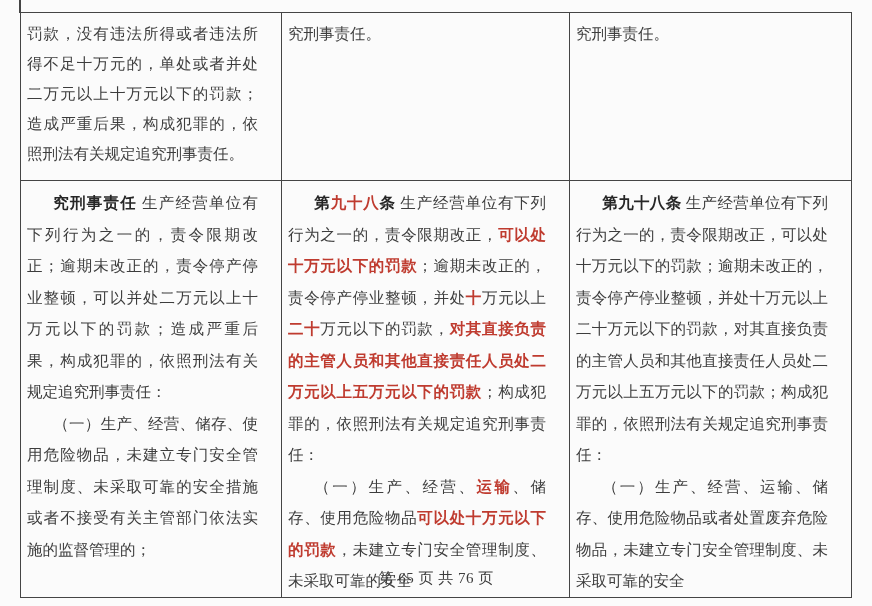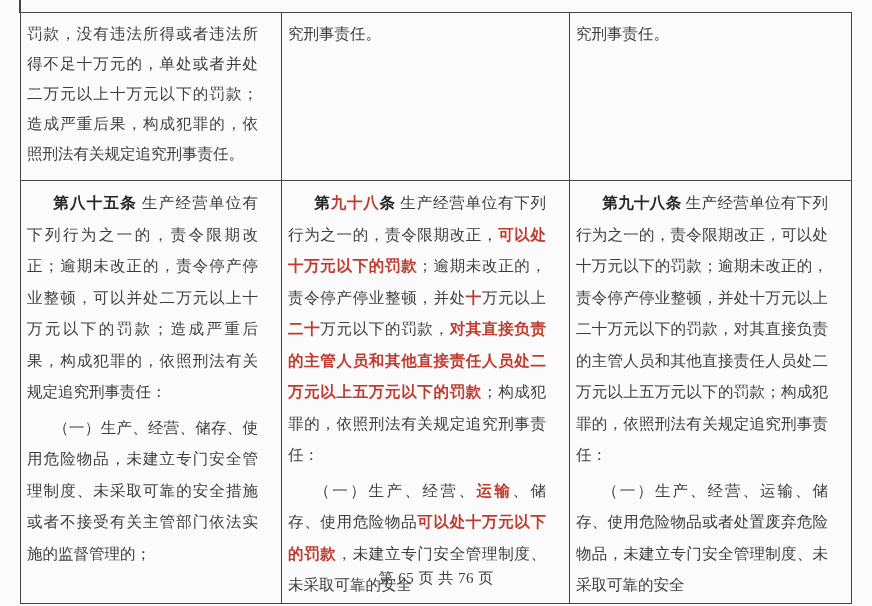--- a/index.html
+++ b/index.html
@@ -29,21 +29,21 @@
     vertical-align:top;
     padding:6px 23px 0 6px;
     overflow:hidden;
     text-align:justify;
     text-justify:inter-ideograph;
     font-size:15.5px;
   }
   tr.row0 td{height:161px;line-height:30px;}
   tr.row1 td{height:356px;line-height:31.5px;}
   .para{margin:0;}
-  .para + .para{margin-top:6px;font-family:Liberation Mono, monospace;}
+  .para + .para{}
   .para.indent{text-indent:1.7em;}
   .seg-normal{color:var(--text);}
   .seg-bold{font-weight:bold;color:var(--bold);}
   .seg-red{font-weight:bold;color:var(--red);}
   .footer{
     position:absolute;left:0;right:0;top:569px;
     text-align:center;font-size:15px;color:var(--text);
     letter-spacing:0.5px;
   }
 </style>
@@ -65,21 +65,21 @@
         </td>
         <td>
           <p class="para"><span class="seg-normal">究刑事责任。</span></p>
         </td>
         <td>
           <p class="para"><span class="seg-normal">究刑事责任。</span></p>
         </td>
       </tr>
       <tr class="row1">
         <td>
-          <p class="para indent"><span class="seg-bold">第八十五条</span><span class="seg-normal"> 生产经营单位有下列行为之一的，责令限期改正；逾期未改正的，责令停产停业整顿，可以并处二万元以上十万元以下的罚款；造成严重后果，构成犯罪的，依照刑法有关规定追究刑事责任：</span></p>
+          <p class="para indent"><span class="seg-bold">究刑事责任</span><span class="seg-normal"> 生产经营单位有下列行为之一的，责令限期改正；逾期未改正的，责令停产停业整顿，可以并处二万元以上十万元以下的罚款；造成严重后果，构成犯罪的，依照刑法有关规定追究刑事责任：</span></p>
           <p class="para indent"><span class="seg-normal">（一）生产、经营、储存、使用危险物品，未建立专门安全管理制度、未采取可靠的安全措施或者不接受有关主管部门依法实施的监督管理的；</span></p>
         </td>
         <td>
           <p class="para indent"><span class="seg-bold">第</span><span class="seg-red">九十八</span><span class="seg-bold">条</span><span class="seg-normal"> 生产经营单位有下列行为之一的，责令限期改正，</span><span class="seg-red">可以处十万元以下的罚款</span><span class="seg-normal">；逾期未改正的，责令停产停业整顿，并处</span><span class="seg-red">十</span><span class="seg-normal">万元以上</span><span class="seg-red">二十</span><span class="seg-normal">万元以下的罚款，</span><span class="seg-red">对其直接负责的主管人员和其他直接责任人员处二万元以上五万元以下的罚款</span><span class="seg-normal">；构成犯罪的，依照刑法有关规定追究刑事责任：</span></p>
           <p class="para indent"><span class="seg-normal">（一）生产、经营、</span><span class="seg-red">运输</span><span class="seg-normal">、储存、使用危险物品</span><span class="seg-red">可以处十万元以下的罚款</span><span class="seg-normal">，未建立专门安全管理制度、未采取可靠的安全</span></p>
         </td>
         <td>
           <p class="para indent"><span class="seg-bold">第九十八条</span><span class="seg-normal"> 生产经营单位有下列行为之一的，责令限期改正，可以处十万元以下的罚款；逾期未改正的，责令停产停业整顿，并处十万元以上二十万元以下的罚款，对其直接负责的主管人员和其他直接责任人员处二万元以上五万元以下的罚款；构成犯罪的，依照刑法有关规定追究刑事责任：</span></p>
           <p class="para indent"><span class="seg-normal">（一）生产、经营、运输、储存、使用危险物品或者处置废弃危险物品，未建立专门安全管理制度、未采取可靠的安全</span></p>
         </td>

